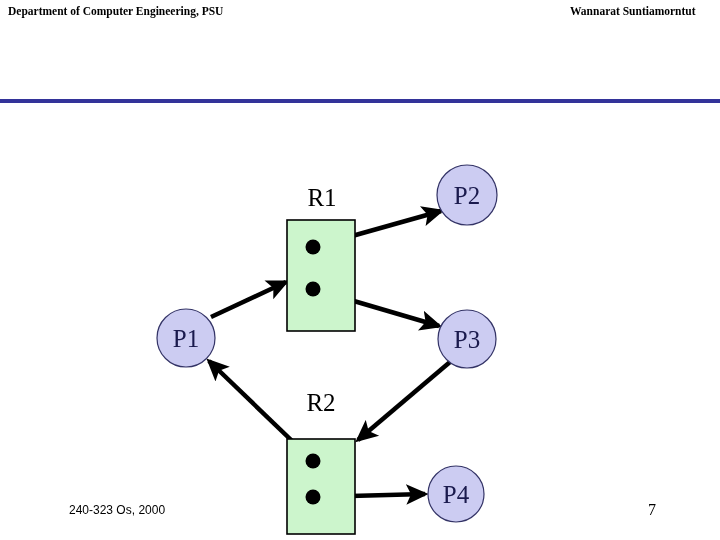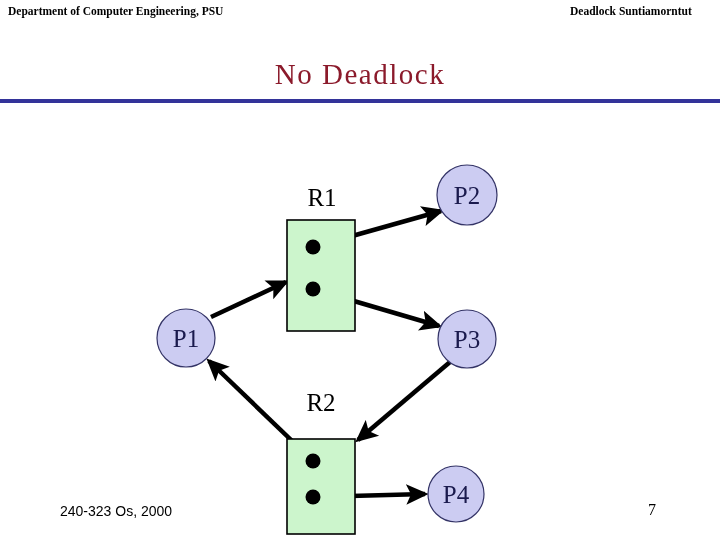--- a/index.html
+++ b/index.html
@@ -76,24 +76,24 @@
     top: 0;
     width: 720px;
     height: 540px;
     margin-top: 44px;
   }
   .canvas svg { display: block; }
 
   
   .foot-left {
     position: absolute;
-    left: 60px;
+    left: 69px;
     top: 503px;
     font-family: "Liberation Sans", sans-serif;
-    font-size: 14px;
+    font-size: 12px;
     color: #000000;
     white-space: nowrap;
   }
   .foot-right {
     position: absolute;
     left: 648px;
     top: 501px;
     font-family: "Liberation Serif", serif;
     font-size: 16px;
     color: #000000;
@@ -101,23 +101,22 @@
 
   
 </style>
 </head>
 <body>
 
 <div class="slide">
 
   <div class="hdr-left">Department of Computer Engineering, PSU</div>
 
-  <div class="hdr-right">Deadlock Suntiamorntut</div>
+  <div class="hdr-right">Wannarat Suntiamorntut</div>
 
-  <div class="title">No  Deadlock</div>
 
   <div class="title-rule"></div>
 
   <div class="canvas">
     <svg width="720" height="540" viewBox="0 0 720 540" xmlns="http://www.w3.org/2000/svg">
       <defs>
         <marker id="arrowhead" markerWidth="5" markerHeight="5" refX="4.2" refY="2.5" orient="auto" markerUnits="strokeWidth">
           <path d="M0,0.2 L5,2.5 L0,4.8 L1.1,2.5 Z" fill="#000000"></path>
         </marker>
       </defs>

